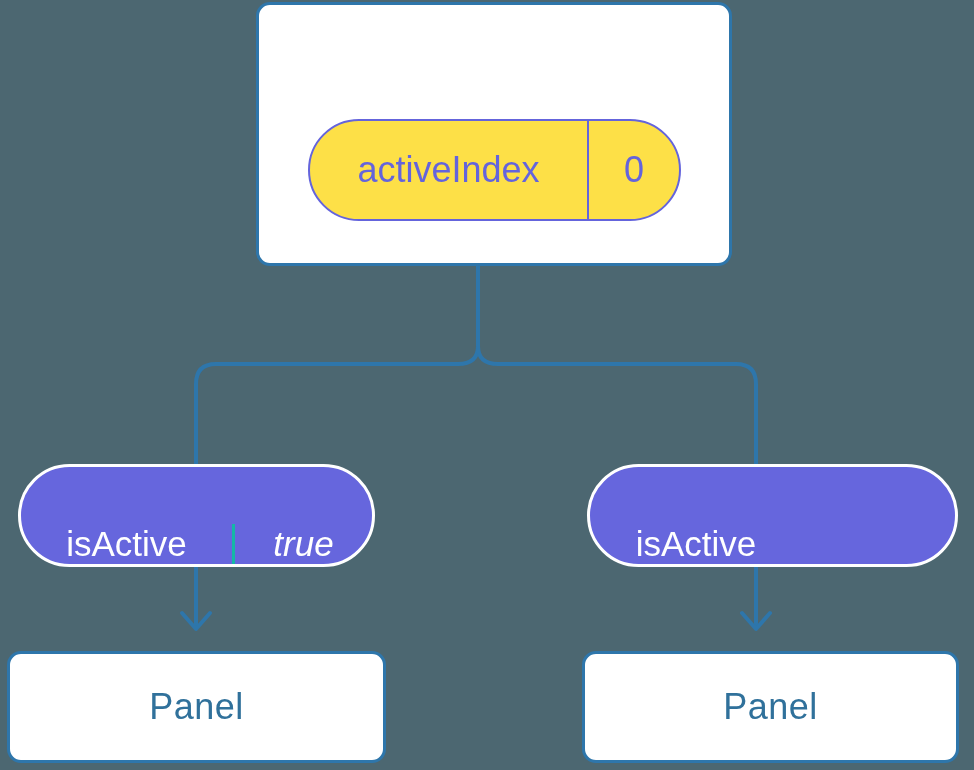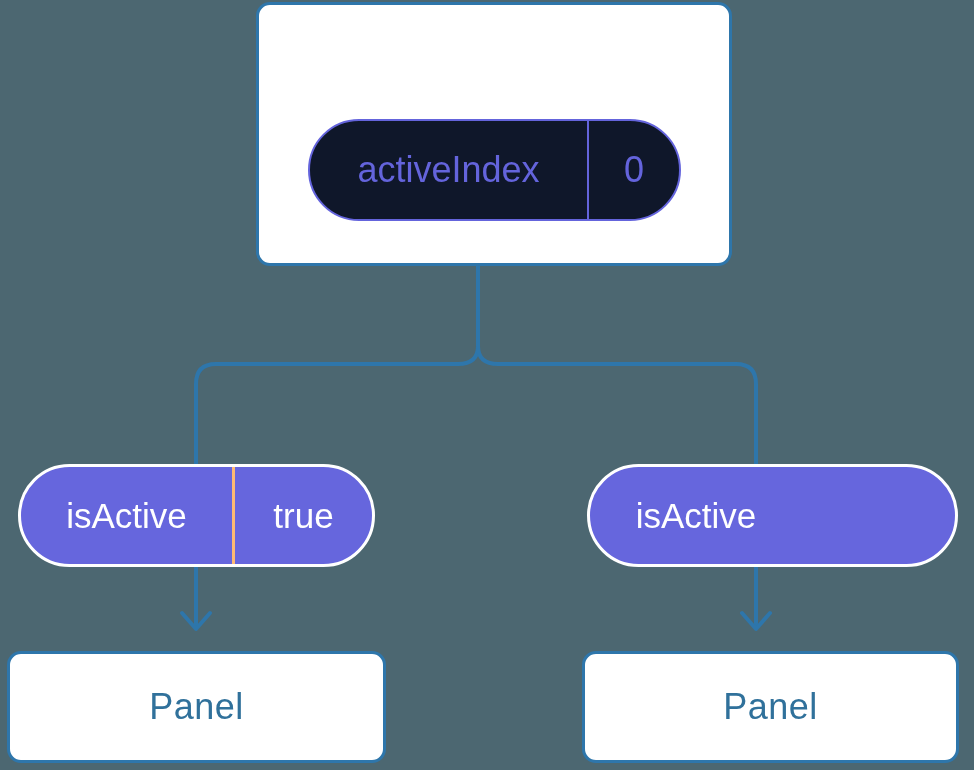--- a/index.html
+++ b/index.html
@@ -55,35 +55,36 @@
   .pill .seg {
     display: flex;
     align-items: center;
     justify-content: center;
     box-sizing: border-box;
   }
   .pill-outline {
     left: 49px; top: 114px;
     width: 373px; height: 102px;
     border: 2.5px solid #6464DC;
-    background: #0f172a;
+    background: #fde047;
     color: #6464DC;
     font-size: 36px;
   }
   .pill-outline .seg-label { width: 277px; }
   .pill-outline .seg-value { flex: 1; border-left: 2.5px solid #6464DC; }
   .pill-filled {
     top: 464px;
     height: 103px;
     border: 3px solid #FFFFFF;
     background: #6666DD;
     color: #FFFFFF;
     font-size: 35px;
+    align-items: flex-end;
   }
-  .pill-filled .seg-value { flex: 1; border-left: 3px solid #fdba74; }
+  .pill-filled .seg-value { flex: 1; border-left: 3px solid #14b8a6; font-style: italic; }
   .pill-left  { left: 18px;  width: 357px; }
   .pill-left  .seg-label { width: 211px; }
   .pill-right { left: 587px; width: 371px; }
   .pill-right .seg-label { width: 212px; }
   
   .panel-card {
     position: absolute;
     top: 651px;
     height: 112px;
     background: #FFFFFF;

